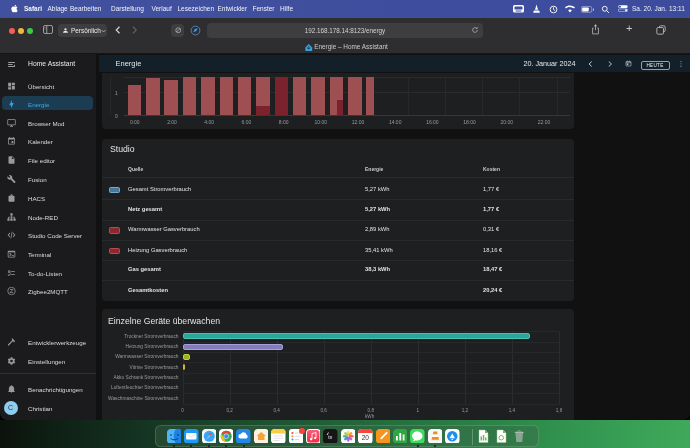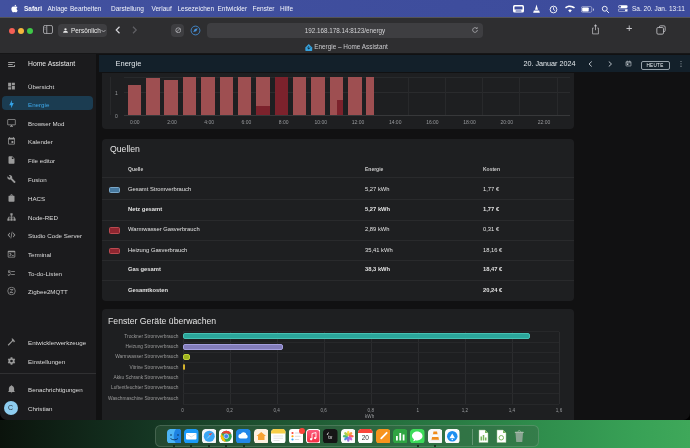--- a/index.html
+++ b/index.html
@@ -221,21 +221,21 @@
             <div class="axlbl" style="left:246.0px;top:46.5px;width:20px;text-align:center">12:00</div>
             <div class="axlbl" style="left:283.2px;top:46.5px;width:20px;text-align:center">14:00</div>
             <div class="axlbl" style="left:320.4px;top:46.5px;width:20px;text-align:center">16:00</div>
             <div class="axlbl" style="left:357.6px;top:46.5px;width:20px;text-align:center">18:00</div>
             <div class="axlbl" style="left:394.8px;top:46.5px;width:20px;text-align:center">20:00</div>
             <div class="axlbl" style="left:432.0px;top:46.5px;width:20px;text-align:center">22:00</div>
           </div>
     </div>
 
     <div class="card" style="top:85.3px;height:162px">
-      <div class="abs" style="left:8px;top:5px;font-size:8.7px;color:#e4e4e4">Quellen</div>
+      <div class="abs" style="left:8px;top:5px;font-size:8.7px;color:#e4e4e4">Studio</div>
       <div class="abs" style="left:26px;top:27px;font-size:5px;font-weight:bold;color:#c9c9c9">Quelle</div>
       <div class="abs" style="left:263px;top:27px;font-size:5px;font-weight:bold;color:#c9c9c9">Energie</div>
       <div class="abs" style="left:381px;top:27px;font-size:5px;font-weight:bold;color:#c9c9c9">Kosten</div>
       <div class="sep" style="top:37.4px"></div>
       <div class="trow" style="top:46.7px">
             <span class="sw" style="background:#47799f;border:0.7px solid #7aa8ca;top:1px"></span>
             <span class="abs" style="left:26px">Gesamt Stromverbrauch</span>
             <span class="abs" style="left:263px">5,27 kWh</span>
             <span class="abs" style="left:381px">1,77 €</span>
           </div>
@@ -266,21 +266,21 @@
             <span class="abs" style="left:381px">18,47 €</span>
           </div>
       <div class="sep" style="top:141px"></div>
       <div class="trow" style="top:147.7px;font-weight:bold">
             <span class="abs" style="left:26px">Gesamtkosten</span>
             <span class="abs" style="left:381px">20,24 €</span>
           </div>
     </div>
 
     <div class="card" style="top:254.5px;height:111.5px;border-radius:4px 4px 0 0">
-      <div class="abs" style="left:6px;top:7px;font-size:8.7px;color:#e4e4e4">Fenster Geräte überwachen</div>
+      <div class="abs" style="left:6px;top:7px;font-size:8.7px;color:#e4e4e4">Einzelne Geräte überwachen</div>
       <div id="devlbls">
             <div class="devlbl" style="left:0;width:76.5px;top:25.1px">Trockner Stromverbrauch</div>
             <div class="devlbl" style="left:0;width:76.5px;top:35.4px">Heizung Stromverbrauch</div>
             <div class="devlbl" style="left:0;width:76.5px;top:45.7px">Warmwasser Stromverbrauch</div>
             <div class="devlbl" style="left:0;width:76.5px;top:56.1px">Vitrine Stromverbrauch</div>
             <div class="devlbl" style="left:0;width:76.5px;top:66.4px">Akku Schrank Stromverbrauch</div>
             <div class="devlbl" style="left:0;width:76.5px;top:76.7px">Luftentfeuchter Stromverbrauch</div>
             <div class="devlbl" style="left:0;width:76.5px;top:87.0px">Waschmaschine Stromverbrauch</div>
           </div>
       <div id="devgrid">

